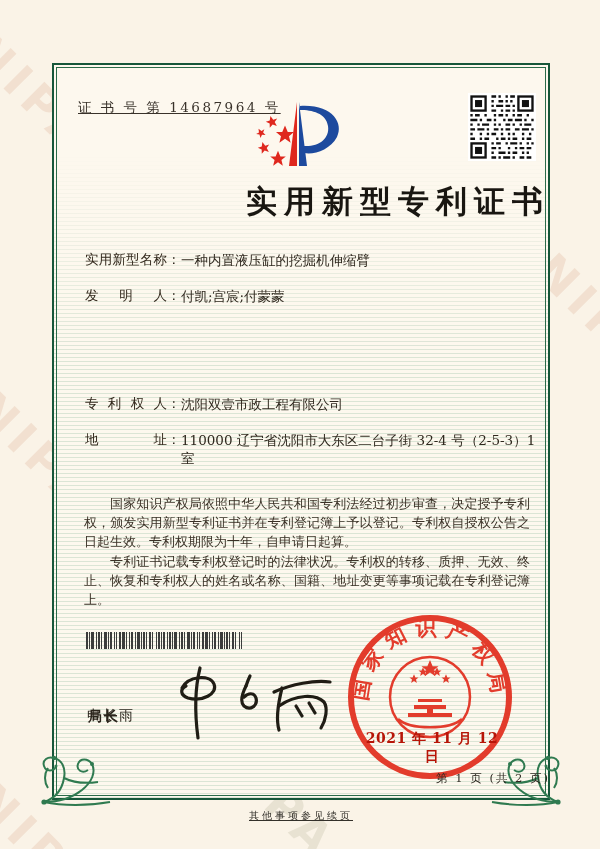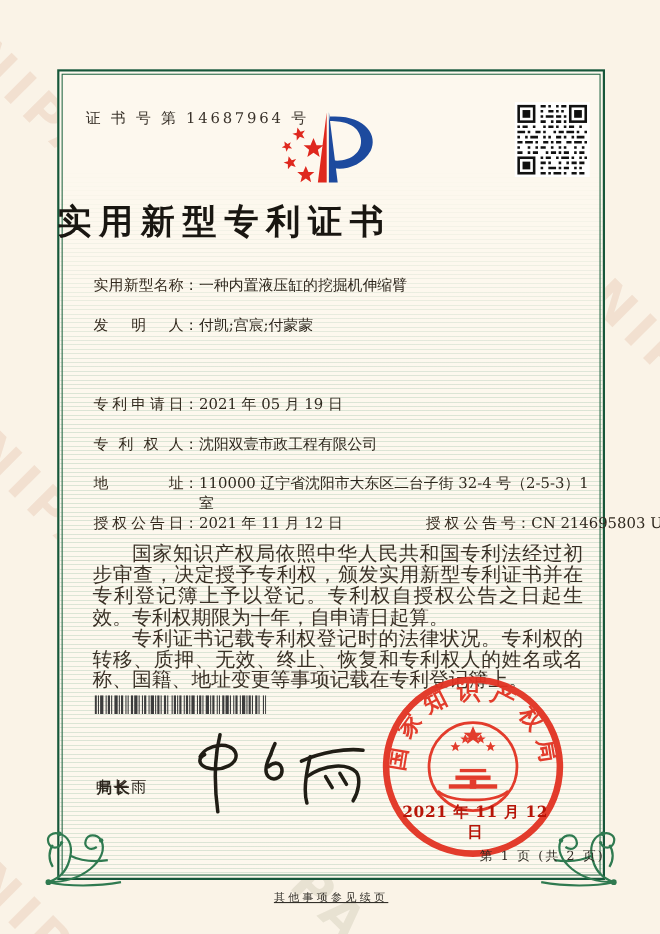--- a/index.html
+++ b/index.html
@@ -21,37 +21,37 @@
   .guilloche{position:absolute;left:0;top:0;right:0;bottom:0;
       background:repeating-linear-gradient(0deg, rgba(120,170,140,0.25) 0 1px, rgba(120,170,140,0) 1px 4px);
       -webkit-mask-image:linear-gradient(to top,#000 60%,transparent 88%);
       mask-image:linear-gradient(to top,#000 60%,transparent 88%);
       pointer-events:none;}
   .flourish{position:absolute;width:82px;height:72px;}
   .flourish.left{left:36px;top:740px;}
   .flourish.right{left:484px;top:740px;transform:scaleX(-1);}
 
   
-  .cert-no{position:absolute;left:78px;top:99px;font-size:13.5px;letter-spacing:2.5px;color:#39322a;}
+  .cert-no{position:absolute;left:78px;top:99px;font-size:13.5px;letter-spacing:2.5px;color:#39322a;text-decoration:underline;}
   .logo{position:absolute;left:230px;top:93px;width:140px;height:96px;}
   .qr{position:absolute;left:468px;top:93px;width:68px;height:68px;background:#fff;}
-  .title{position:absolute;left:52px;top:181px;width:498px;text-align:left;
+  .title{position:absolute;left:52px;top:181px;width:498px;text-align:right;
          font-size:31px;font-weight:900;letter-spacing:7px;color:#191611;}
 
   
   .field{position:absolute;left:85px;font-size:13.5px;color:#2f281e;white-space:nowrap;}
   .flabel{display:inline-block;width:82px;text-align:justify;text-align-last:justify;
           vertical-align:top;color:#33291d;}
   .fcolon{display:inline-block;width:14px;vertical-align:top;}
   .fvalue{display:inline-block;vertical-align:top;white-space:pre-line;max-width:360px;line-height:18px;}
   .grant2{position:absolute;left:302px;top:0;}
 
   
   .paras{position:absolute;left:84px;top:494px;width:446px;}
-  .paras p{margin:0;font-size:18px;line-height:19.2px;text-indent:2em;text-align:justify;color:#3a3126;}
+  .paras p{margin:0;font-size:13px;line-height:19.2px;text-indent:2em;text-align:justify;color:#3a3126;}
 
   
   .barcode{position:absolute;left:86px;top:632px;width:156px;height:17px;}
   .officer-title{position:absolute;left:88px;top:708px;font-size:14px;font-weight:600;letter-spacing:2px;color:#2b251c;}
   .officer-name{position:absolute;left:87px;top:707px;font-size:14px;font-weight:400;letter-spacing:2px;color:#2b251c;}
   .sig{position:absolute;left:158px;top:662px;width:185px;height:82px;}
   .seal{position:absolute;left:346px;top:613px;width:168px;height:168px;opacity:0.95;}
   .seal-date{position:absolute;left:358px;top:730px;width:148px;text-align:center;
              font-size:14px;font-weight:bold;color:#b71508;letter-spacing:0.5px;}
   .page-info{position:absolute;left:52px;top:771px;width:498px;text-align:right;
@@ -161,35 +161,26 @@
   </svg>
 
   <div class="title">实用新型专利证书</div>
 
   <div class="field" style="top:251px;">
     <span class="flabel">实用新型名称</span><span class="fcolon">：</span><span class="fvalue">一种内置液压缸的挖掘机伸缩臂</span>
   </div>
   <div class="field" style="top:287px;">
     <span class="flabel">发明人</span><span class="fcolon">：</span><span class="fvalue">付凯;宫宸;付蒙蒙</span>
   </div>
-  <div class="field" style="top:359px;">
-    <span class="flabel">专利申请日</span><span class="fcolon">：</span><span class="fvalue">2021 年 05 月 19 日</span>
-  </div>
   <div class="field" style="top:395px;">
     <span class="flabel">专利权人</span><span class="fcolon">：</span><span class="fvalue">沈阳双壹市政工程有限公司</span>
   </div>
   <div class="field" style="top:431px;">
     <span class="flabel">地址</span><span class="fcolon">：</span><span class="fvalue">110000 辽宁省沈阳市大东区二台子街 32-4 号（2-5-3）1
 室</span>
-  </div>
-  <div class="field" style="top:467px;">
-    <span class="flabel">授权公告日</span><span class="fcolon">：</span><span class="fvalue">2021 年 11 月 12 日</span>
-    <span class="grant2">
-      <span class="flabel">授权公告号</span><span class="fcolon">：</span><span class="fvalue">CN 214695803 U</span>
-    </span>
   </div>
 
   <div class="paras">
     <p>国家知识产权局依照中华人民共和国专利法经过初步审查，决定授予专利权，颁发实用新型专利证书并在专利登记簿上予以登记。专利权自授权公告之日起生效。专利权期限为十年，自申请日起算。</p>
     <p>专利证书记载专利权登记时的法律状况。专利权的转移、质押、无效、终止、恢复和专利权人的姓名或名称、国籍、地址变更等事项记载在专利登记簿上。</p>
   </div>
 
   <svg class="barcode" viewBox="0 0 156 17" preserveAspectRatio="none">
     <line x1="0" y1="8.5" x2="156" y2="8.5" stroke="#3c3c3c" stroke-width="17" stroke-dasharray="2 1 1 1 3 2 1 1 2 1 1 2 3 1 1 1 2 2 1 1 1 2 2 1 3 1 1 2 1 1 2 2 1 1 3 1 1 1 2 1 1 2 2 1 1 3 1 1 2 1 1 1 2 2 1 1"></line>
   </svg>

